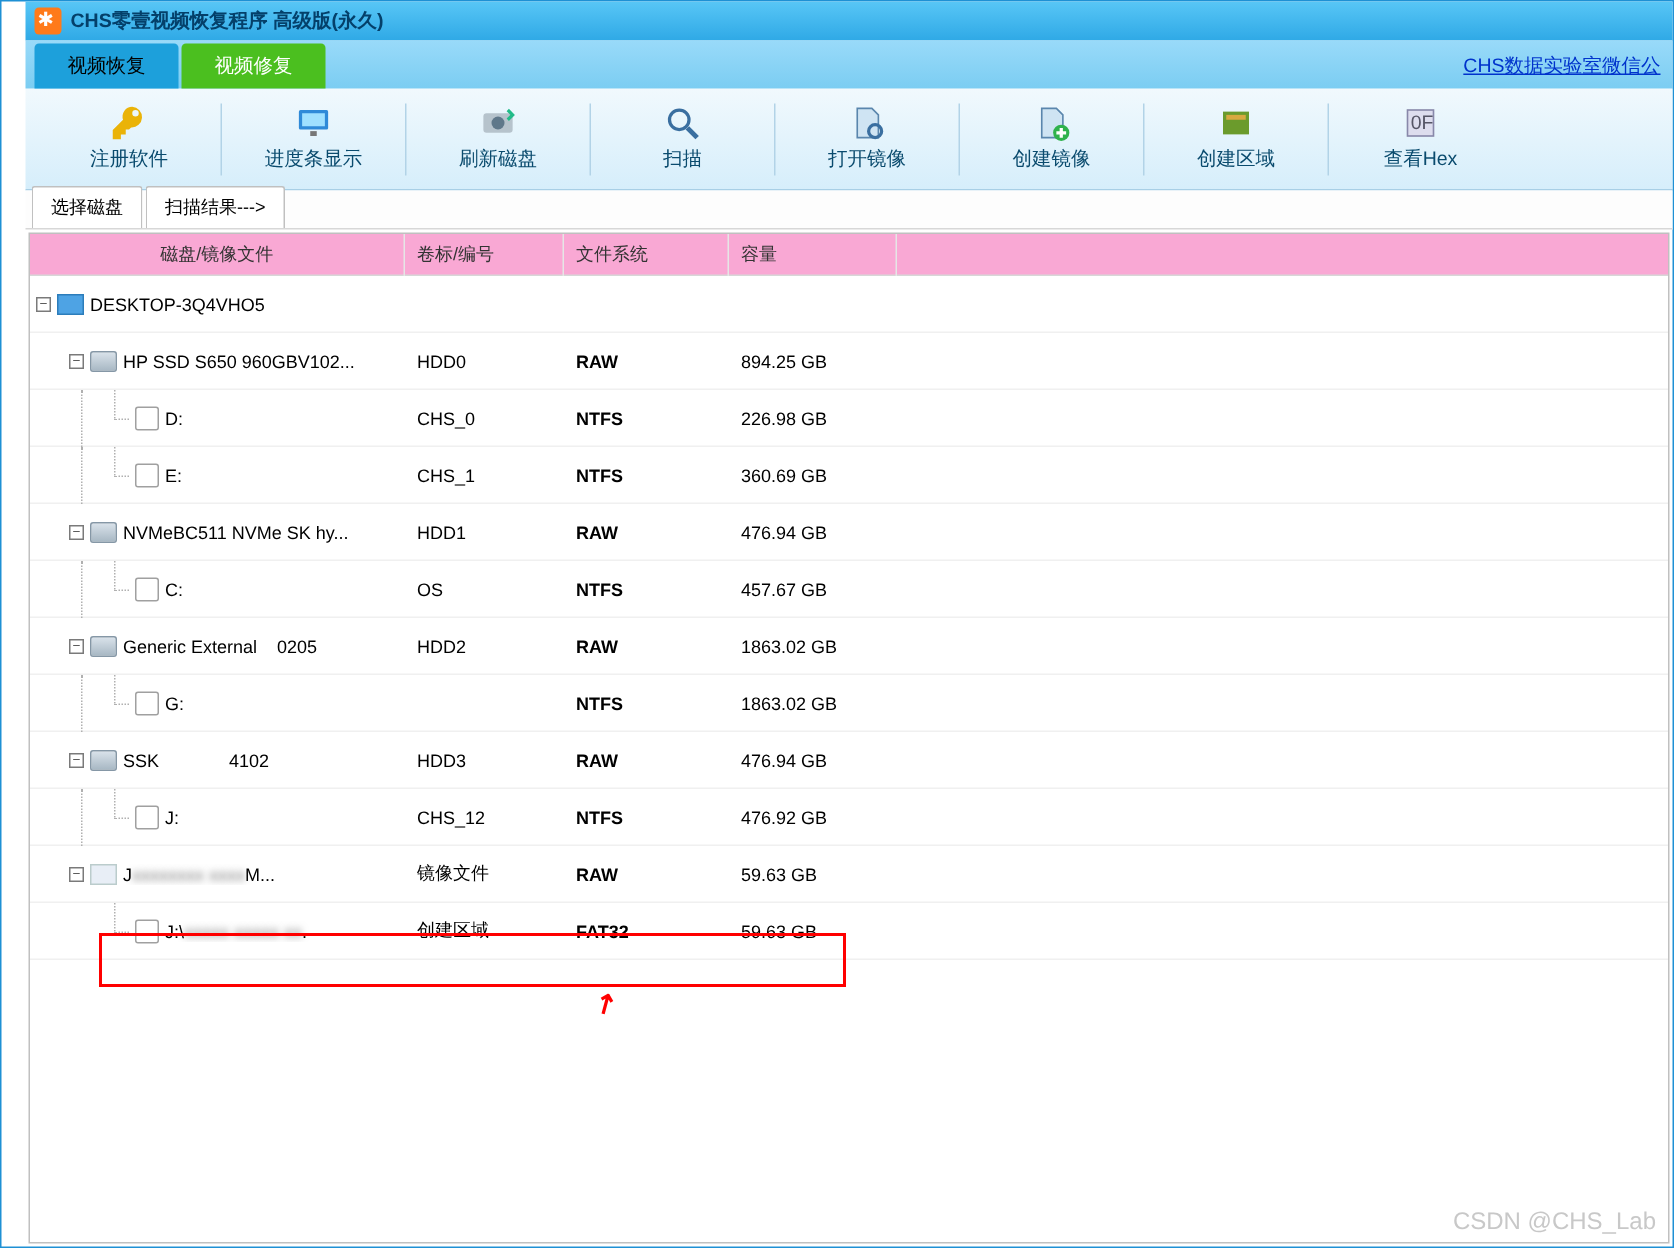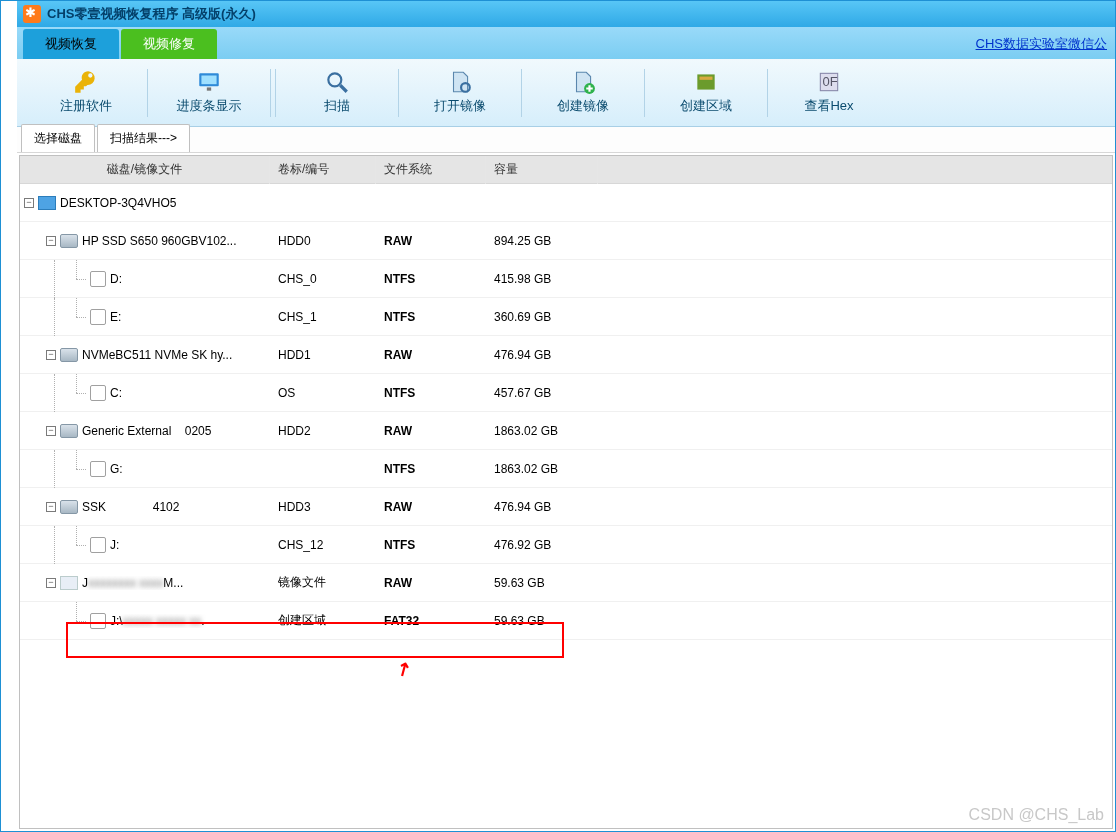--- a/index.html
+++ b/index.html
@@ -17,21 +17,21 @@
 .toolbar{height:68px;background:linear-gradient(#f1f9fd,#d6eefb);border-bottom:1px solid #a8cfe6;display:flex;align-items:center;padding:0 10px;gap:0;}
 .tool-btn{width:118px;display:flex;flex-direction:column;align-items:center;justify-content:center;height:62px;cursor:pointer;gap:2px;margin-bottom:1px;}
 .tool-btn .ticon{width:26px;height:26px;display:flex;align-items:center;justify-content:center;}
 .tool-btn .tlabel{color:#0a4b6e;font-size:13px;}
 .ticon svg{width:26px;height:26px;}
 .sep{width:1px;height:48px;background:#b2d3e7;margin:0 2px;}
 .tabs-row{height:26px;background:#fdfdfd;border-bottom:1px solid #d7d7d7;display:flex;align-items:flex-end;padding:0 4px;}
 .ptab{padding:5px 12px;border:1px solid #c0c0c0;border-bottom:none;background:#fff;margin-right:2px;font-size:12px;cursor:pointer;border-top-left-radius:2px;border-top-right-radius:2px;}
 .ptab.active{background:#fff;}
 .main-area{flex:1;border:1px solid #c0c0c0;margin:2px;position:relative;overflow:hidden;}
-.col-headers{height:28px;background:#e5e5e5;border-bottom:1px solid #d7d7d7;display:flex;align-items:center;}
+.col-headers{height:28px;background:#f9a8d4;border-bottom:1px solid #d7d7d7;display:flex;align-items:center;}
 .col{border-right:1px solid #e6e6e6;padding:6px 8px;color:#333;font-size:12px;height:28px;display:flex;align-items:center;}
 .col-name{width:250px;justify-content:center;}
 .col-label{width:106px;}
 .col-fs{width:110px;}
 .col-size{width:112px;}
 .tree-rows{overflow:auto;height:calc(100% - 28px);position:relative;}
 .row{height:38px;display:flex;align-items:center;border-bottom:1px solid #f0f0f0;position:relative;}
 .cell-name{width:250px;display:flex;align-items:center;padding-left:4px;gap:4px;overflow:hidden;}
 .cell-label{width:106px;padding-left:8px;}
 .cell-fs{width:110px;padding-left:8px;font-weight:bold;}
@@ -82,20 +82,30 @@
         <div class="ticon">
           <svg viewBox="0 0 24 24">
             <rect x="3" y="4" width="18" height="12" rx="1" fill="#2f8ad8"></rect>
             <rect x="5" y="6" width="14" height="8" fill="#9fe0ff"></rect>
             <rect x="10" y="17" width="4" height="3" fill="#777"></rect>
           </svg>
         </div>
         <div class="tlabel">进度条显示</div>
       </div>
     <div class="sep"></div>
+    <div class="tool-btn">
+        <div class="ticon">
+          <svg viewBox="0 0 24 24">
+            <rect x="3" y="6" width="18" height="12" rx="2" fill="#b6c3cc"></rect>
+            <circle cx="12" cy="12" r="4" fill="#5f788a"></circle>
+            <path d="M18 4l3 3-3 3" fill="none" stroke="#2b8" stroke-width="2"></path>
+          </svg>
+        </div>
+        <div class="tlabel">刷新磁盘</div>
+      </div>
     <div class="sep"></div>
     <div class="tool-btn">
         <div class="ticon">
           <svg viewBox="0 0 24 24">
             <circle cx="10" cy="10" r="6" fill="none" stroke="#3a6fa0" stroke-width="2"></circle>
             <path d="M15 15l6 6" stroke="#3a6fa0" stroke-width="3"></path>
           </svg>
         </div>
         <div class="tlabel">扫描</div>
       </div>
@@ -179,21 +189,21 @@
       <div class="row">
         <div class="cell-name">
             <span class="indent"></span>
             <span class="tree-line vert"></span>
             <span class="tree-line elbow"></span>
             <span class="chk-icon"></span>
             <span class="name-text">D:</span>
           </div>
         <div class="cell-label">CHS_0</div>
         <div class="cell-fs">NTFS</div>
-        <div class="cell-size">415.98 GB</div>
+        <div class="cell-size">226.98 GB</div>
       </div>
       <div class="row">
         <div class="cell-name">
             <span class="indent"></span>
             <span class="tree-line vert"></span>
             <span class="tree-line elbow"></span>
             <span class="chk-icon"></span>
             <span class="name-text">E:</span>
           </div>
         <div class="cell-label">CHS_1</div>

